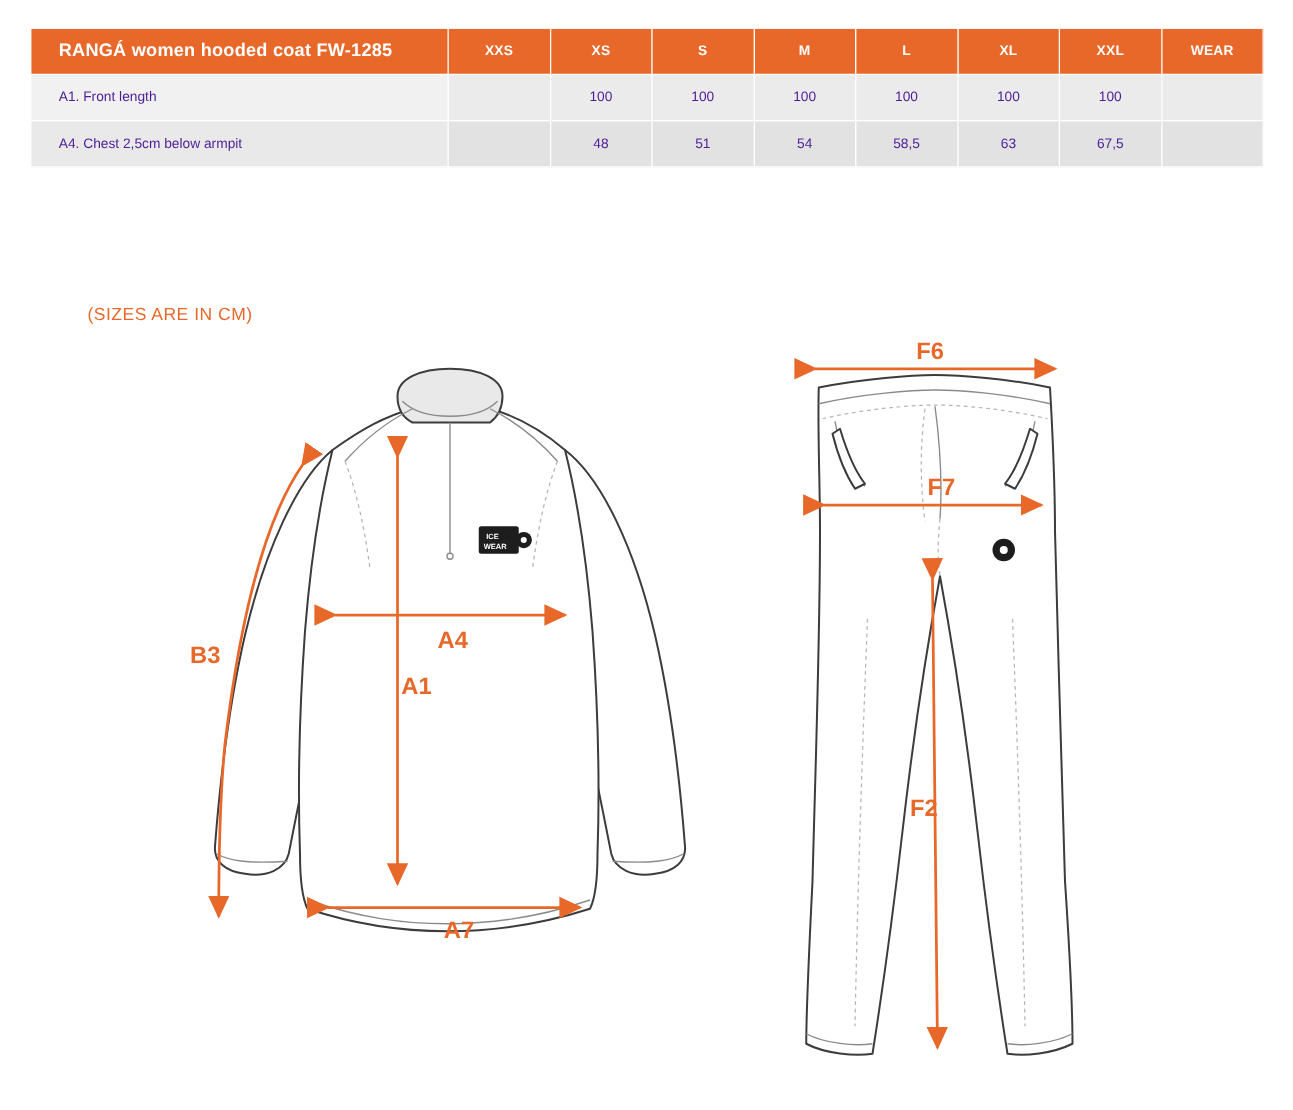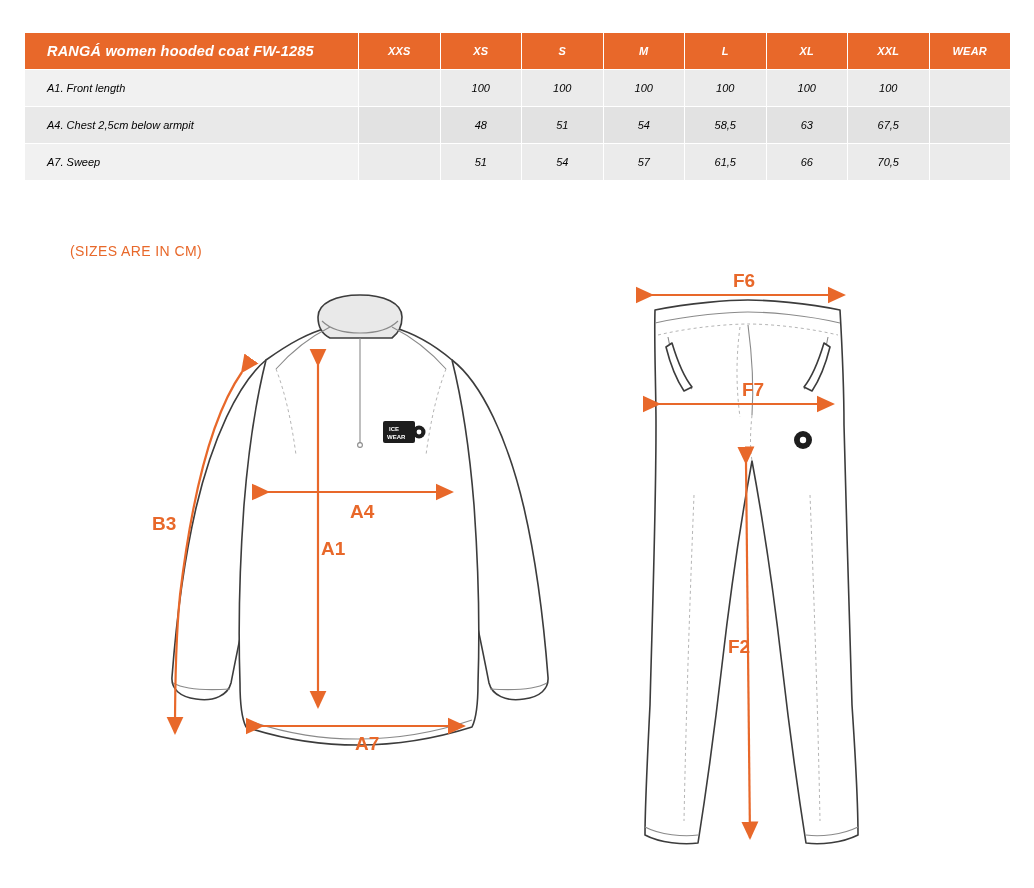--- a/index.html
+++ b/index.html
@@ -18,23 +18,22 @@
   .page {
     position: relative;
     width: 1034px;
     height: 888px;
   }
 
   
   .size-table-wrap {
     position: absolute;
     left: 24px;
-    top: 32px;
+    top: 22px;
     width: 986px;
-    font-style: italic;
   }
   table.size-table {
     border-collapse: collapse;
     width: 986px;
     table-layout: fixed;
   }
   table.size-table th,
   table.size-table td {
     border: 1px solid #ffffff;
     height: 36px;
@@ -50,21 +49,21 @@
     letter-spacing: 0.2px;
   }
   table.size-table thead th.name-col {
     text-align: left;
     padding-left: 22px;
     font-weight: bold;
     font-size: 14.5px;
   }
   table.size-table tbody td {
     background: #ebebeb;
-    color: #000000;
+    color: #4c1d95;
   }
   table.size-table tbody tr:nth-child(even) td {
     background: #e2e2e2;
   }
   table.size-table tbody td.name-col {
     text-align: left;
     padding-left: 22px;
     background: #f1f1f1;
   }
   table.size-table tbody tr:nth-child(even) td.name-col {
@@ -177,31 +176,20 @@
           <td class="name-col">A4. Chest 2,5cm below armpit</td>
           <td></td>
           <td>48</td>
           <td>51</td>
           <td>54</td>
           <td>58,5</td>
           <td>63</td>
           <td>67,5</td>
           <td></td>
         </tr>
-        <tr>
-          <td class="name-col">A7. Sweep</td>
-          <td></td>
-          <td>51</td>
-          <td>54</td>
-          <td>57</td>
-          <td>61,5</td>
-          <td>66</td>
-          <td>70,5</td>
-          <td></td>
-        </tr>
       </tbody>
     </table>
   </div>
 
   <div class="units-note">(SIZES ARE IN CM)</div>
 
   <div class="illus">
     <svg width="1034" height="620" viewBox="0 0 1034 620" xmlns="http://www.w3.org/2000/svg">
       <defs>
         <marker id="ah" markerWidth="9" markerHeight="9" refX="7.5" refY="4.5" orient="auto">

